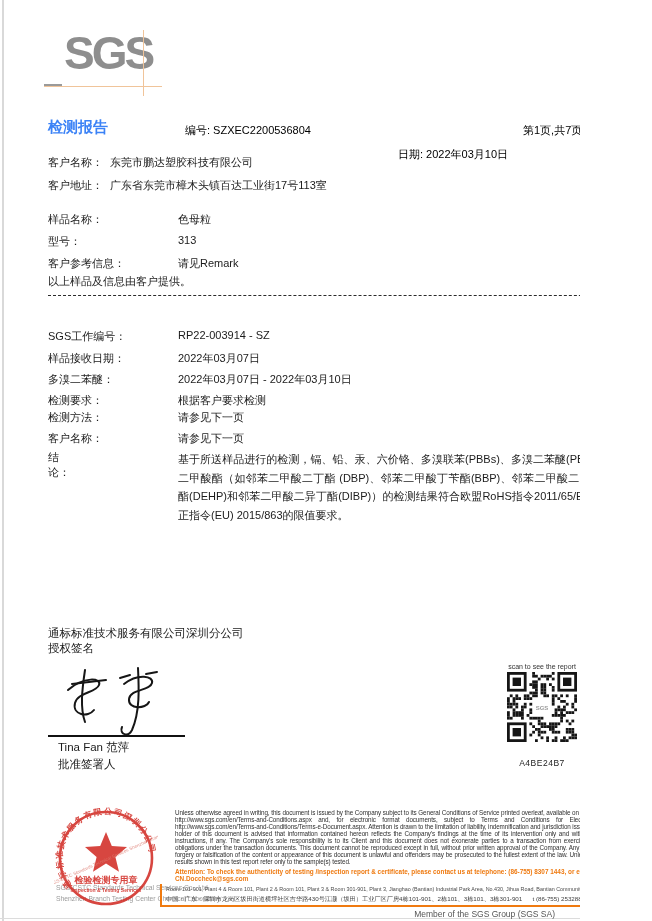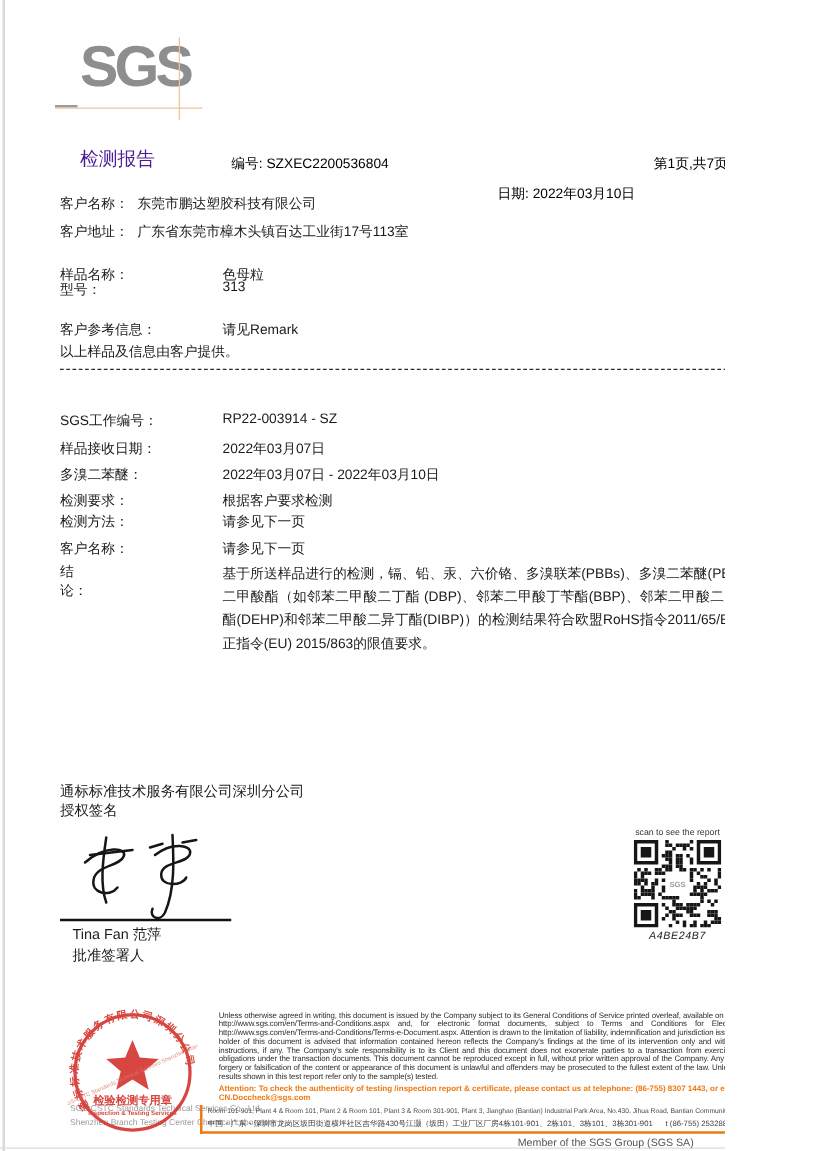--- a/index.html
+++ b/index.html
@@ -9,21 +9,21 @@
   .page-edge-bottom{position:absolute;left:0;top:918px;width:100%;height:1px;background:#dcdcdc;}
 
   
   .logo-text{position:absolute;left:64px;top:30px;font-size:46px;font-weight:bold;
              color:#8e8e8e;letter-spacing:-3px;line-height:1;}
   .logo-underline-gray{position:absolute;left:44px;top:84px;width:18px;height:2px;background:#9a9a9a;}
   .logo-cross-h{position:absolute;left:44px;top:86px;width:118px;height:1px;background:#f0c49a;}
   .logo-cross-v{position:absolute;left:143px;top:30px;width:1px;height:66px;background:#f0c49a;}
 
   
-  .report-title{position:absolute;left:64px;top:118px;font-size:15px;font-weight:normal;color:#4c1d95;}
+  .report-title{position:absolute;left:48px;top:118px;font-size:15px;font-weight:bold;color:#3b82f6;}
   .hmeta{position:absolute;top:123px;font-size:11px;color:#000;white-space:nowrap;}
 
   .row{position:absolute;left:48px;font-size:11px;white-space:nowrap;color:#1b1b1b;}
   .row .val-a{position:absolute;left:62px;}
   .row .val-b{position:absolute;left:130px;}
   .dashed{position:absolute;left:48px;top:295px;width:604px;border-top:1.5px dashed #2b2b2b;}
 
   .conclusion-wrap{position:absolute;left:48px;top:450px;font-size:11px;}
   .conclusion-wrap .lbl{position:absolute;left:0;top:0;}
   .conclusion-text{position:absolute;left:130px;top:0;width:464px;white-space:normal;
@@ -32,21 +32,21 @@
   .sig-company{position:absolute;left:48px;top:626px;font-size:11.5px;}
   .sig-auth{position:absolute;left:48px;top:641px;font-size:11.5px;}
   .sig-svg{position:absolute;left:58px;top:660px;}
   .sig-line{position:absolute;left:48px;top:735px;width:137px;height:1.5px;background:#111;}
   .sig-name{position:absolute;left:58px;top:740px;font-size:11.5px;}
   .sig-title{position:absolute;left:58px;top:757px;font-size:11.5px;}
 
   .qr-wrap{position:absolute;left:498px;top:663px;width:88px;text-align:center;}
   .qr-caption{font-size:7px;color:#333;}
   .qr-box{margin:2px auto 0;width:70px;height:70px;}
-  .qr-code-text{font-size:8.5px;color:#222;letter-spacing:.5px;margin-top:1px;font-style:italic;}
+  .qr-code-text{font-size:8.5px;color:#222;letter-spacing:.5px;margin-top:16px;}
 
   
   .disclaimer-block{position:absolute;left:175px;top:810px;width:470px;}
   .disclaimer{font-size:6.3px;line-height:6.95px;color:#2f2f2f;text-align:justify;
               letter-spacing:-0.1px;}
   .attention{font-size:6.4px;line-height:7px;color:#ef7a10;font-weight:bold;margin-top:2px;}
 
   .addr-block{position:absolute;left:166px;top:886px;width:486px;}
   .addr-row1{display:flex;align-items:baseline;font-size:5.4px;color:#4a4a4a;white-space:nowrap;}
   .addr-row1 .a-en{flex:0 1 auto;overflow:hidden;margin-right:4px;}
@@ -84,21 +84,21 @@
     <span class="val-a">东莞市鹏达塑胶科技有限公司</span>
   </div>
   <div class="row" style="top:178px;">
     <span>客户地址：</span>
     <span class="val-a">广东省东莞市樟木头镇百达工业街17号113室</span>
   </div>
   <div class="row" style="top:212px;">
     <span>样品名称：</span>
     <span class="val-b">色母粒</span>
   </div>
-  <div class="row" style="top:224px;">
+  <div class="row" style="top:234px;">
     <span>型号：</span>
     <span class="val-b">313</span>
   </div>
   <div class="row" style="top:256px;">
     <span>客户参考信息：</span>
     <span class="val-b">请见Remark</span>
   </div>
   <div class="row" style="top:274px;">
     <span>以上样品及信息由客户提供。</span>
   </div>

